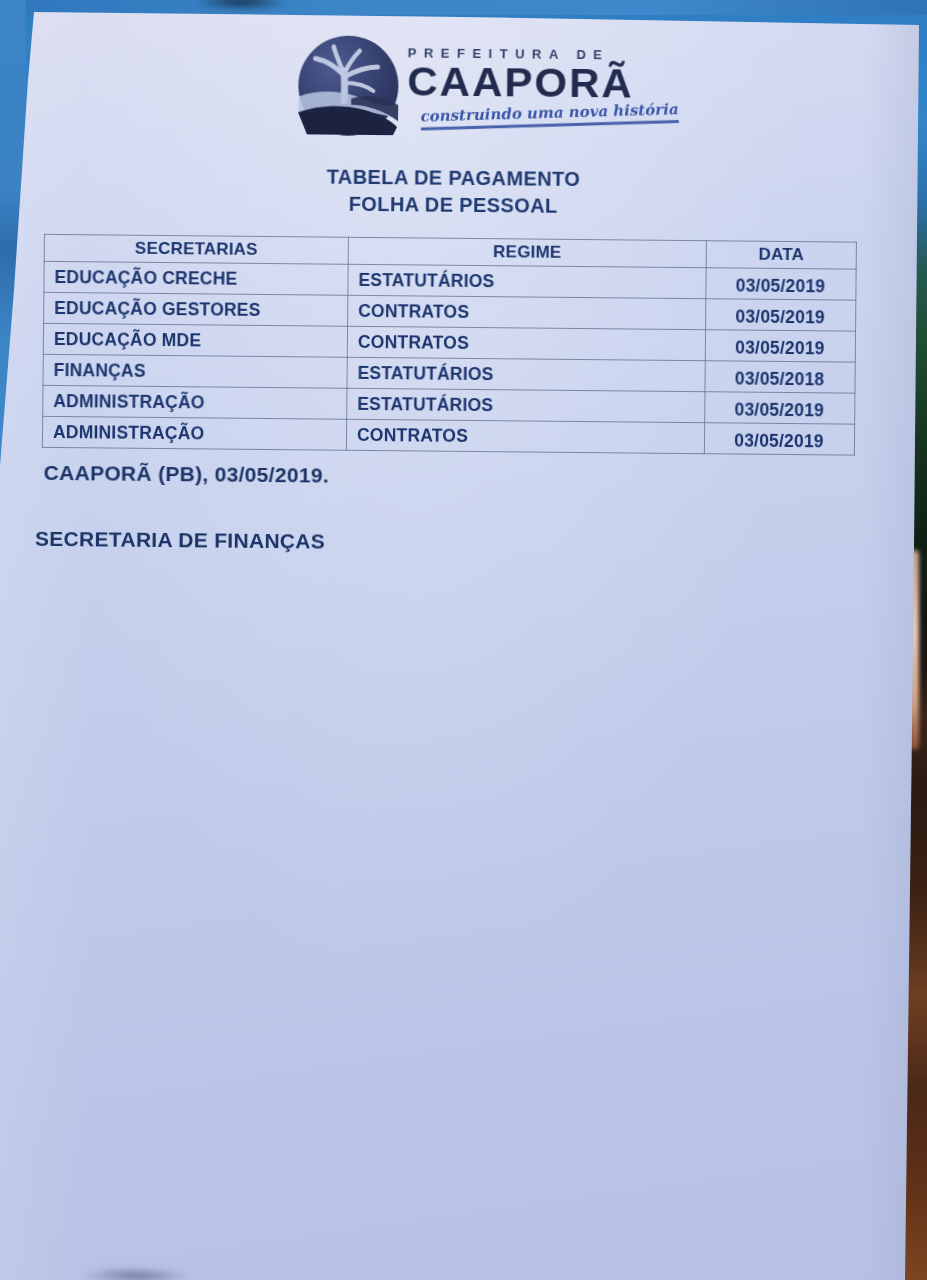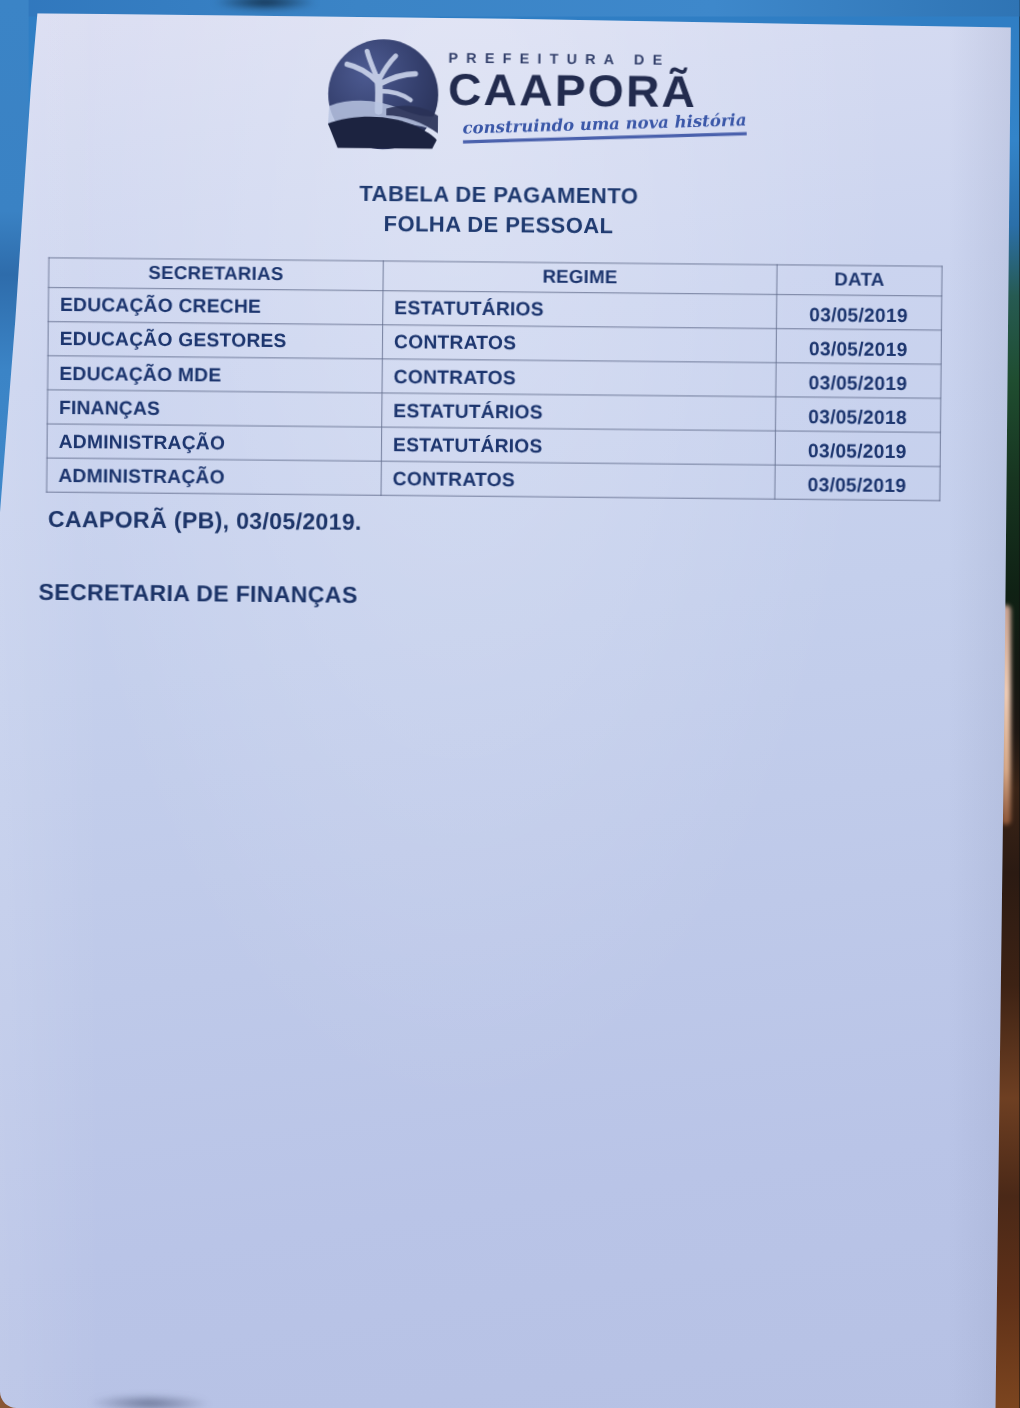--- a/index.html
+++ b/index.html
@@ -37,21 +37,20 @@
     filter:blur(2px);
   }
   
   .paper{
     position:absolute;inset:0;
     clip-path:polygon(34px 12px,460px 17px,919px 25px,913px 650px,905px 1280px,
                       0px 1280px,0px 466px,14px 290px,28px 80px);
     background:linear-gradient(172deg,
       #dcdef2 0%, #d4daf1 10%, #cbd4ef 25%, #c4cfec 45%,
       #bec9e9 65%, #b9c4e7 82%, #b6c1e4 100%);
-    border-radius:15px;
   }
   .paper-light{
     position:absolute;inset:0;pointer-events:none;
     background:
       radial-gradient(ellipse at 45% 8%,rgba(255,255,255,.25),rgba(255,255,255,0) 55%),
       linear-gradient(90deg,rgba(255,255,255,.10) 0%,rgba(255,255,255,0) 10%,
                       rgba(255,255,255,0) 93%,rgba(120,130,165,.18) 100%);
   }
   .content{
     position:absolute;inset:0;

